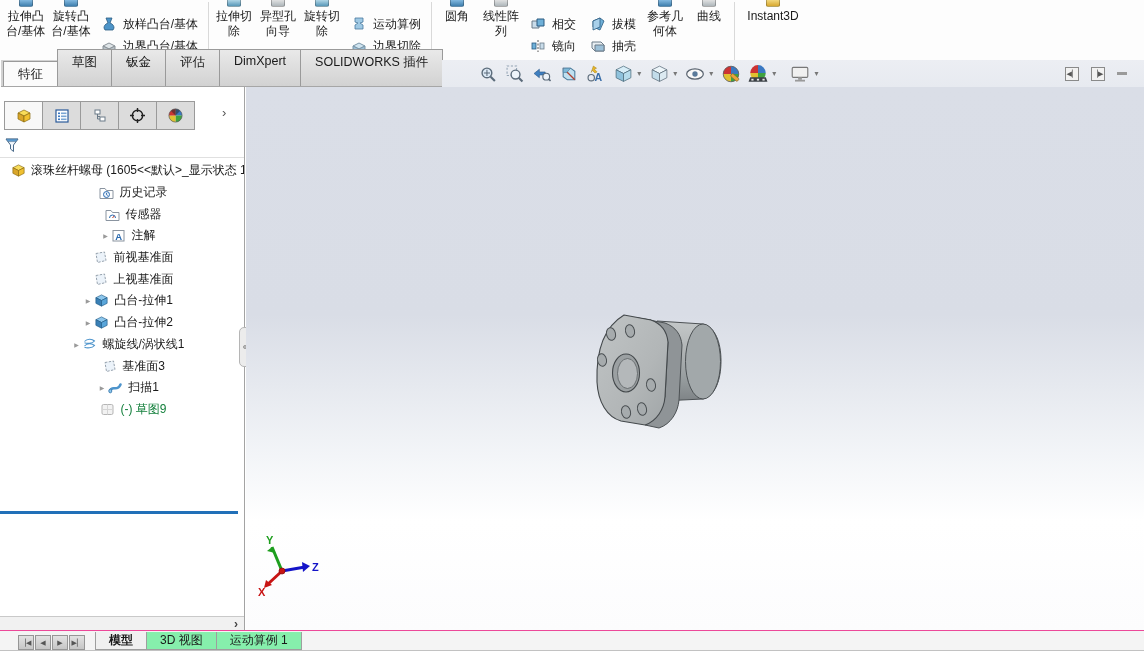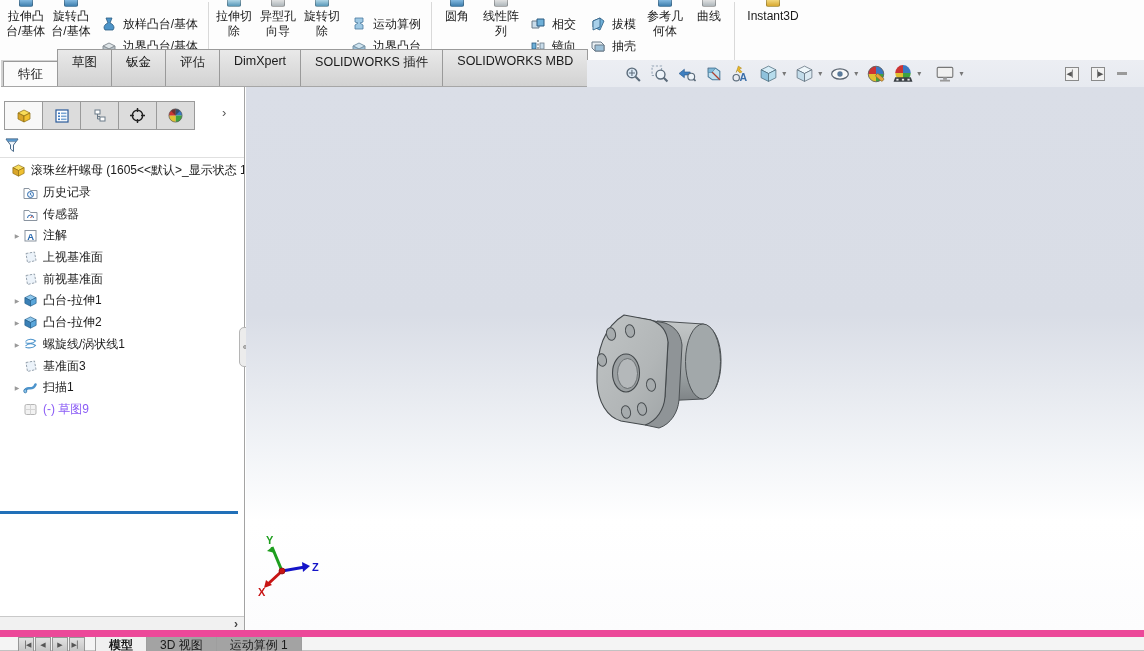--- a/index.html
+++ b/index.html
@@ -50,41 +50,41 @@
   .ptab { width:39px; height:29px; border:1px solid #9a9a9a; margin-right:-1px; background:#dcdcdc;
     display:flex; align-items:center; justify-content:center; }
   .ptab.active { background:#f8f8f8; }
   #panel-flyout { position:absolute; left:222px; top:18px; font-size:13px; color:#555; }
   #filter-row { position:absolute; left:4px; top:48px; height:20px; display:flex; align-items:center; }
   #panel-divider { position:absolute; left:0; top:70px; width:244px; height:1px; background:#e0e0e0; }
   #tree { position:absolute; left:0; top:73px; width:244px; }
   .trow { height:21.7px; display:flex; align-items:center; white-space:nowrap; overflow:hidden; }
   .trow .arr { width:10px; font-size:6px; color:#9a9a9a; text-align:center; flex:0 0 10px; }
   .trow .ti { width:16px; height:16px; flex:0 0 16px; margin-right:5px; display:flex; align-items:center; justify-content:center; }
-  .trow.child { padding-left:12px; }
-  .trow.muted { color:#8b5cf6; }
+  .trow.child { padding-left:12px;justify-content:center; }
+  .trow.muted { color:#15803d; }
   #rollback { position:absolute; left:0; top:424px; width:238px; height:3px; }
   #panel-hscroll { position:absolute; left:0; top:529px; width:244px; height:14px; background:#f1f1f1;
     border-top:1px solid #c9c9c9; }
   #panel-hscroll .sarr { position:absolute; right:6px; top:0; font-size:12px; color:#444; font-weight:bold; }
   #splitter { left:239px; top:240px; width:12px; height:40px; background:#ececec; border:1px solid #b5b5b5;
     border-radius:5px; display:flex; align-items:center; justify-content:center; }
   #splitter .dot { width:4px; height:4px; border-radius:50%; background:#bdbdbd; border:1px solid #9a9a9a; }
 
   
   #viewport { left:246px; top:0; width:898px; height:543px;
     background:linear-gradient(180deg,#dadee7 0%,#d9dde6 42%,#f3f5f8 68%,#ffffff 80%,#fcfcfd 100%); }
 
   
   #bottombar { left:0; top:630px; width:1144px; height:21px; background:#f4f4f4;
-    border-top:7px solid #ec4899; border-bottom:1px solid #c2c2c2; display:flex; align-items:flex-start; }
+    border-top:1px solid #ec4899; border-bottom:1px solid #c2c2c2; display:flex; align-items:flex-end; }
   #navbtns { display:flex; align-items:center; gap:1px; margin-left:18px; margin-right:10px; }
   .navbtn { width:16px; height:15px; background:linear-gradient(#e2e2e2,#c6c6c6); border:1px solid #969696;
     font-size:7px; color:#555; display:flex; align-items:center; justify-content:center; }
-  .btab { font-size:12px; padding:0 13px; display:flex; align-items:center; background:#a3a3a3;
+  .btab { font-size:12px; padding:0 13px; display:flex; align-items:center; background:#86efac;
     border:1px solid #9e9e9e; border-top:none; margin-right:-1px; white-space:nowrap; }
   .btab.active { background:#f0f0f0; font-weight:bold; }
 
   svg text { font-family:"Liberation Sans","DejaVu Sans",sans-serif; }
 </style>
 </head>
 <body>
 
 <div id="ribbon" class="abs">
   <div class="rb-big">
@@ -144,21 +144,21 @@
       <svg width="16" height="16" viewBox="0 0 16 16">
           <path d="M4,2 h8 v4 l-3,1 3,2 v4 H4 v-4 l3,-2 -3,-1 Z" fill="#9fc9e4" stroke="#4a7a9e" stroke-width="0.8"></path>
         </svg>
       <span>运动算例</span>
     </div>
     <div class="rb-row">
       <svg width="16" height="16" viewBox="0 0 16 16">
           <path d="M2,8 l6,-3 6,3 -6,3 Z" fill="#cfe4f0" stroke="#7a96a8"></path>
           <path d="M2,8 v3 l6,3 6,-3 v-3 l-6,3 Z" fill="#9cc0d8" stroke="#7a96a8"></path>
         </svg>
-      <span>边界凸台</span>
+      <span>边界切除</span>
     </div>
   </div>
   <div class="rb-sep"></div>
   <div class="rb-big">
     <span class="ic">
         <span class="chip blue"></span>
       </span>
     <span class="rb-lbl">圆角</span>
     <span class="rb-car">▾</span>
   </div>
@@ -228,21 +228,20 @@
 </div>
 
 <div id="tabrow" class="abs">
   <div id="tabs-area">
     <div class="ctab active">特征</div>
     <div class="ctab">草图</div>
     <div class="ctab">钣金</div>
     <div class="ctab">评估</div>
     <div class="ctab">DimXpert</div>
     <div class="ctab">SOLIDWORKS 插件</div>
-    <div class="ctab">SOLIDWORKS MBD</div>
   </div>
   <div id="hud-area">
     <span class="hud-ic">
       <svg width="18" height="18" viewBox="0 0 17 17">
           <circle cx="7.5" cy="7.5" r="4.6" fill="#dce9f5" stroke="#5b6b7a" stroke-width="1.3"></circle>
           <line x1="11" y1="11" x2="15" y2="15" stroke="#5b6b7a" stroke-width="2"></line>
           <path d="M7.5,4.6 v5.8 M4.6,7.5 h5.8" stroke="#5b6b7a" stroke-width="1"></path>
         </svg>
       </span>
     <span class="hud-ic">
@@ -440,31 +439,31 @@
       </div>
 
 
       <div class="trow child">
         <span class="arr"></span>
         <span class="ti">
           <svg width="15" height="15" viewBox="0 0 15 15">
               <polygon points="3,3.5 11.5,2 13,10.5 4.5,12.5" fill="rgba(150,190,225,0.18)" stroke="#96a2ae" stroke-dasharray="2.4 1.4"></polygon>
             </svg>
           </span>
+        <span>前视基准面</span>
+      </div>
+
+      <div class="trow child">
+        <span class="arr"></span>
+        <span class="ti">
+          <svg width="15" height="15" viewBox="0 0 15 15">
+              <polygon points="3,3.5 11.5,2 13,10.5 4.5,12.5" fill="rgba(150,190,225,0.18)" stroke="#96a2ae" stroke-dasharray="2.4 1.4"></polygon>
+            </svg>
+          </span>
         <span>上视基准面</span>
-      </div>
-
-      <div class="trow child">
-        <span class="arr"></span>
-        <span class="ti">
-          <svg width="15" height="15" viewBox="0 0 15 15">
-              <polygon points="3,3.5 11.5,2 13,10.5 4.5,12.5" fill="rgba(150,190,225,0.18)" stroke="#96a2ae" stroke-dasharray="2.4 1.4"></polygon>
-            </svg>
-          </span>
-        <span>前视基准面</span>
       </div>
 
 
 
       <div class="trow child">
         <span class="arr">▶</span>
         <span class="ti">
           <svg width="15" height="15" viewBox="0 0 16 16">
               <polygon points="8,2 14,5 8,8 2,5" fill="#8cc6ec" stroke="#1f5a86" stroke-width="0.7"></polygon>
               <polygon points="2,5 8,8 8,14 2,11" fill="#3a80b6" stroke="#1f5a86" stroke-width="0.7"></polygon>

